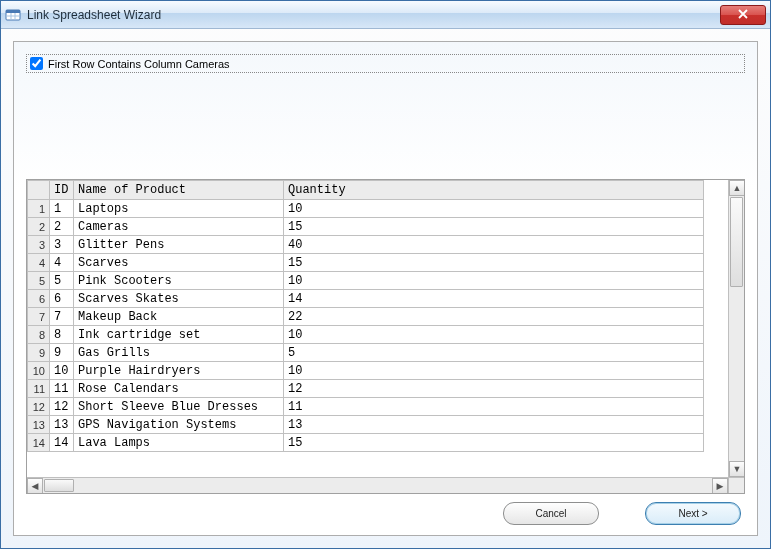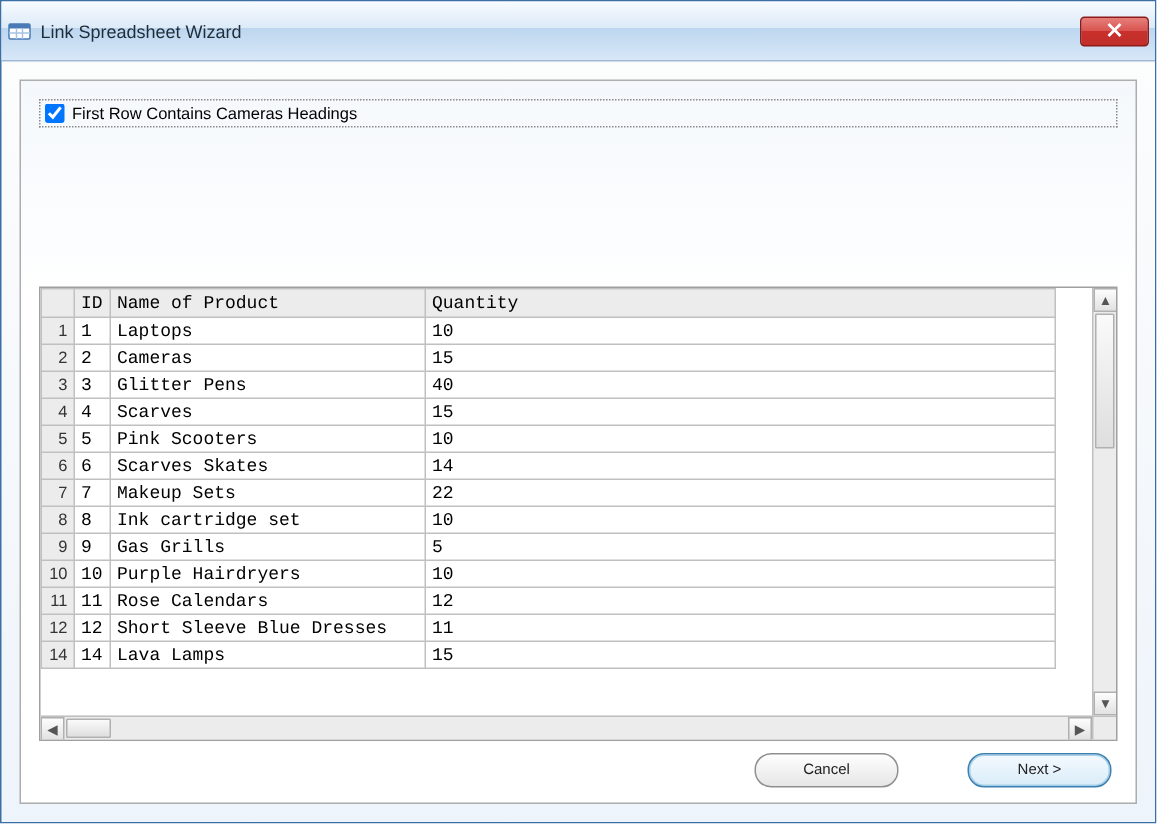--- a/index.html
+++ b/index.html
@@ -15,21 +15,21 @@
   }
   .window {
     width: 100%;
     height: 100%;
     border: 1px solid #3a6ea5;
     background: linear-gradient(#fdfdfd,#eef4fb);
     display: flex;
     flex-direction: column;
   }
   .titlebar {
-    height: 40px;
+    height: 28px;
     background: linear-gradient(to bottom, #f7fbff 0%, #dceaf8 45%, #bdd6ef 46%, #d7e7f7 100%);
     border-bottom: 1px solid #9fb8d3;
     display: flex;
     align-items: center;
     padding: 0 4px;
   }
   .titlebar .app-icon {
     width: 16px;
     height: 16px;
     margin-right: 6px;
@@ -215,21 +215,21 @@
             <path d="M1 1 L9 9 M9 1 L1 9" stroke="#fff" stroke-width="1.8"></path>
           </svg>
       </span>
     </div>
   </div>
 
   <div class="page">
 
     <label class="chk-wrap">
       <input type="checkbox" id="chk-headings" checked="" style="">
-      <span>First Row Contains Cameras Headings</span>
+      <span>First Row Contains Column Cameras</span>
     </label>
 
     <div class="grid-area">
       <div class="grid-body">
         <table class="grid">
           <thead>
             <tr>
               <th class="rowhead"></th>
               <th class="colh col-id">ID</th>
               <th class="colh col-name">Name of Product</th>
@@ -269,21 +269,21 @@
               </tr>
               <tr>
                 <td class="rowhead">6</td>
                 <td class="col-id">6</td>
                 <td class="col-name">Scarves Skates</td>
                 <td class="col-qty">14</td>
               </tr>
               <tr>
                 <td class="rowhead">7</td>
                 <td class="col-id">7</td>
-                <td class="col-name">Makeup Sets</td>
+                <td class="col-name">Makeup Back</td>
                 <td class="col-qty">22</td>
               </tr>
               <tr>
                 <td class="rowhead">8</td>
                 <td class="col-id">8</td>
                 <td class="col-name">Ink cartridge set</td>
                 <td class="col-qty">10</td>
               </tr>
               <tr>
                 <td class="rowhead">9</td>
@@ -301,20 +301,26 @@
                 <td class="rowhead">11</td>
                 <td class="col-id">11</td>
                 <td class="col-name">Rose Calendars</td>
                 <td class="col-qty">12</td>
               </tr>
               <tr>
                 <td class="rowhead">12</td>
                 <td class="col-id">12</td>
                 <td class="col-name">Short Sleeve Blue Dresses</td>
                 <td class="col-qty">11</td>
+              </tr>
+              <tr>
+                <td class="rowhead">13</td>
+                <td class="col-id">13</td>
+                <td class="col-name">GPS Navigation Systems</td>
+                <td class="col-qty">13</td>
               </tr>
               <tr>
                 <td class="rowhead">14</td>
                 <td class="col-id">14</td>
                 <td class="col-name">Lava Lamps</td>
                 <td class="col-qty">15</td>
               </tr>
             </tbody>
         </table>
       </div>

